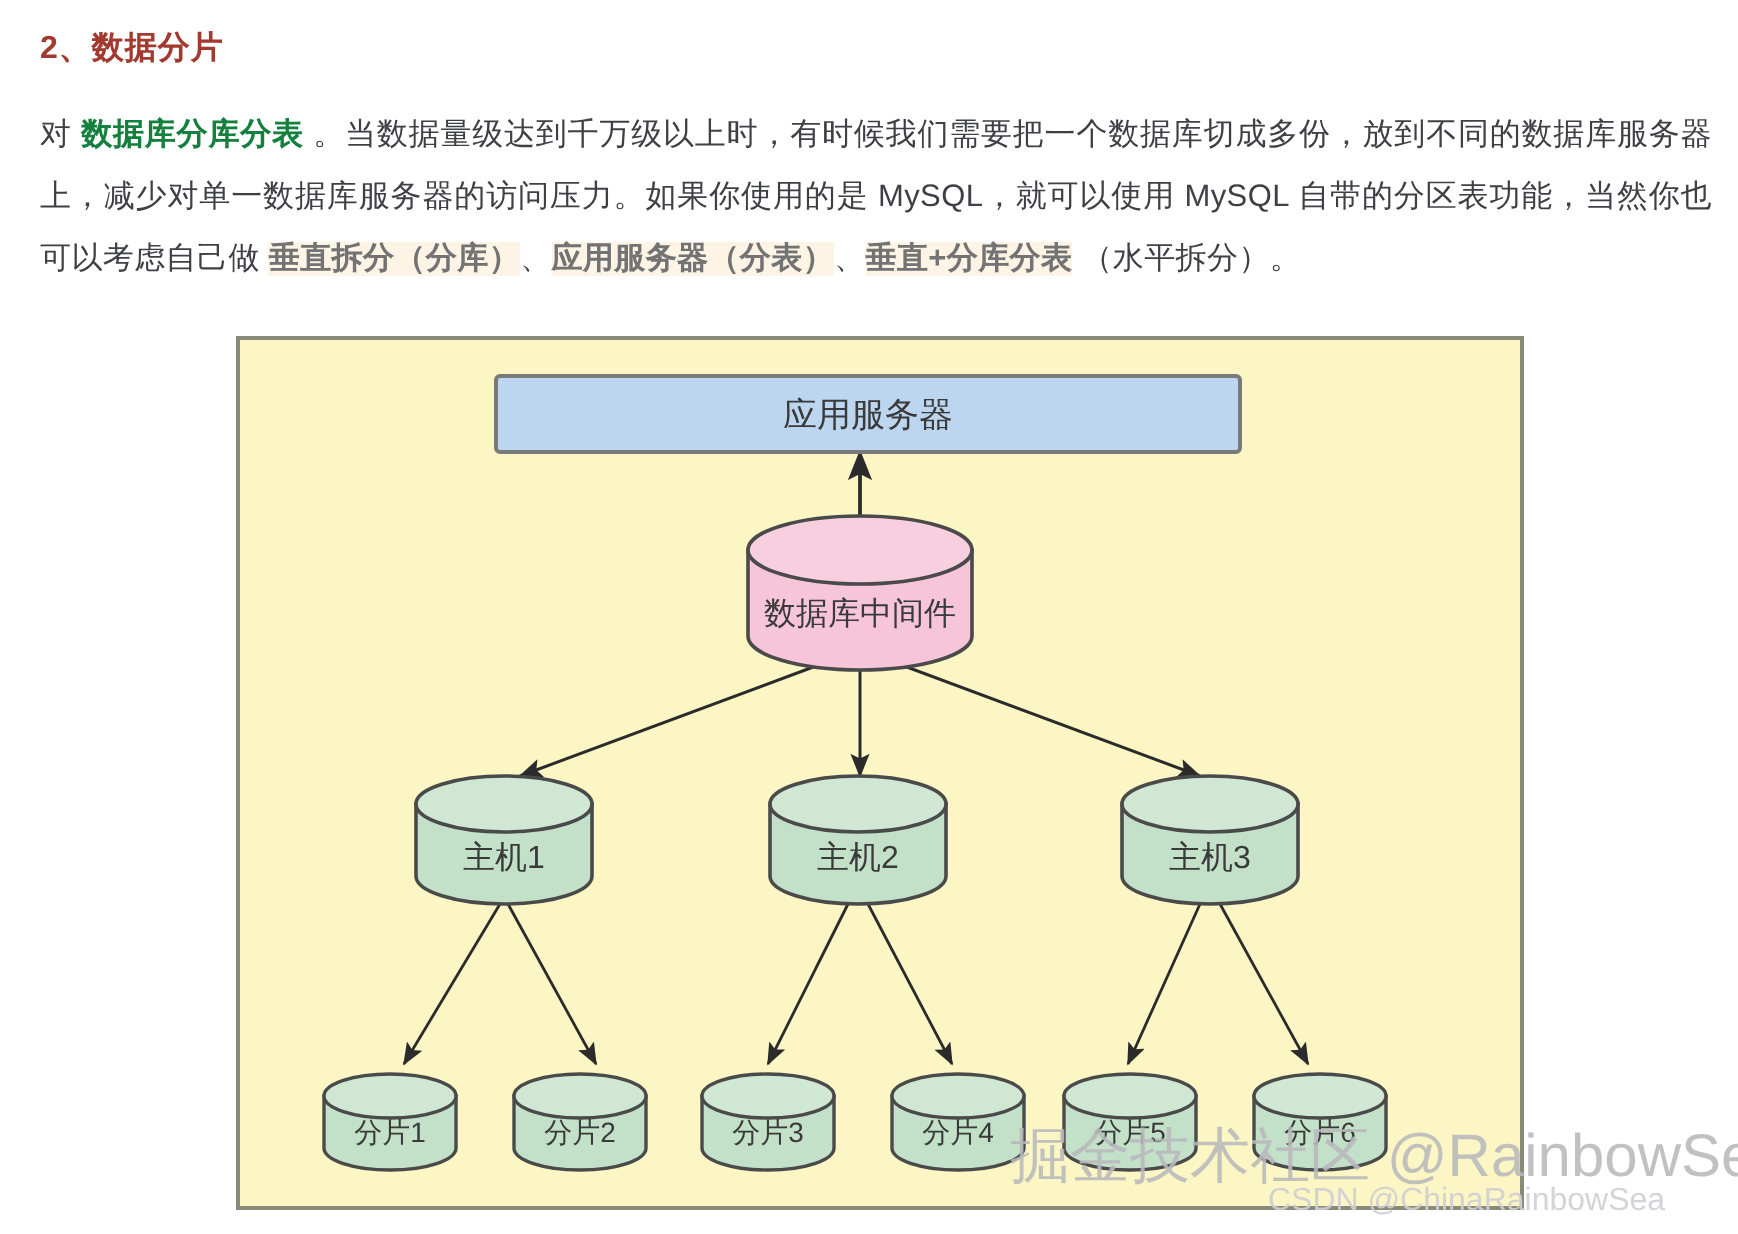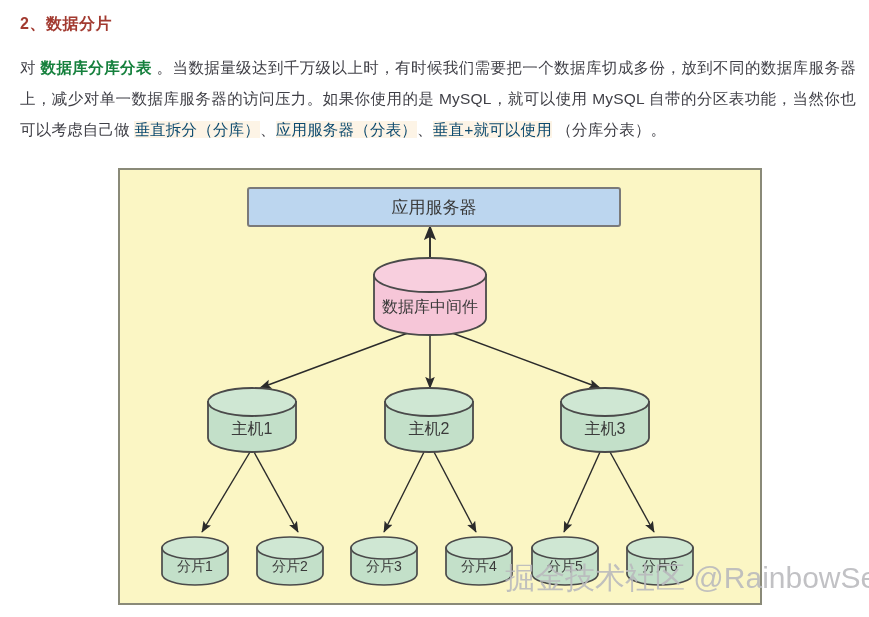--- a/index.html
+++ b/index.html
@@ -44,22 +44,22 @@
     line-height: 31px;
     color: #3f3f46;
     text-align: justify;
     letter-spacing: 0.2px;
   }
   .hl {
     color: #15803d;
     font-weight: bold;
   }
   .hl-b {
-    color: #0c4a6e;
-    font-weight: normal;
+    color: #737373;
+    font-weight: bold;
     background: #fdf4e6;
   }
 
   
   .diagram {
     position: absolute;
     left: 118px;
     top: 168px;
     width: 644px;
     height: 437px;
@@ -100,21 +100,21 @@
     pointer-events: none;
   }
 </style>
 </head>
 <body>
 
 <div class="page">
 
   <div class="heading">2、数据分片</div>
 
-  <div class="para"><span>对 </span><span class="hl">数据库分库分表</span><span> 。当数据量级达到千万级以上时，有时候我们需要把一个数据库切成多份，放到不同的数据库服务器上，减少对单一数据库服务器的访问压力。如果你使用的是 MySQL，就可以使用 MySQL 自带的分区表功能，当然你也可以考虑自己做 </span><span class="hl-b">垂直拆分（分库）</span><span>、</span><span class="hl-b">应用服务器（分表）</span><span>、</span><span class="hl-b">垂直+就可以使用</span><span> （分库分表）。</span></div>
+  <div class="para"><span>对 </span><span class="hl">数据库分库分表</span><span> 。当数据量级达到千万级以上时，有时候我们需要把一个数据库切成多份，放到不同的数据库服务器上，减少对单一数据库服务器的访问压力。如果你使用的是 MySQL，就可以使用 MySQL 自带的分区表功能，当然你也可以考虑自己做 </span><span class="hl-b">垂直拆分（分库）</span><span>、</span><span class="hl-b">应用服务器（分表）</span><span>、</span><span class="hl-b">垂直+分库分表</span><span> （水平拆分）。</span></div>
 
   <div class="diagram">
     <svg width="640" height="433" viewBox="0 0 640 433" xmlns="http://www.w3.org/2000/svg">
       <defs>
         <marker id="arrowEnd" markerWidth="9" markerHeight="9" refX="7.4" refY="3.2" orient="auto" markerUnits="strokeWidth">
           <path d="M0,0 L8,3.2 L0,6.4 L1.6,3.2 z" fill="#2b2b2b"></path>
         </marker>
         <marker id="arrowStart" markerWidth="9" markerHeight="9" refX="0.6" refY="3.2" orient="auto-start-reverse" markerUnits="strokeWidth">
           <path d="M0,0 L8,3.2 L0,6.4 L1.6,3.2 z" fill="#2b2b2b"></path>
         </marker>
@@ -196,14 +196,15 @@
 
       <g>
         <path d="M507,378 L507,404 A33,11 0 0 0 573,404 L573,378 Z" fill="#c3e0c9" stroke="#4a4a4a" stroke-width="1.7"></path>
         <ellipse cx="540" cy="378" rx="33" ry="11" fill="#cfe7d3" stroke="#4a4a4a" stroke-width="1.7"></ellipse>
         <text x="540" y="401" text-anchor="middle" font-family="'Liberation Sans', sans-serif" font-size="14" fill="#3a3a3a">分片6</text>
       </g>
     </svg>
   </div>
 
   <div class="wm-main">掘金技术社区 @RainbowSea</div>
+  <div class="wm-sub">CSDN @ChinaRainbowSea</div>
 
 </div>
 
 </body></html>

